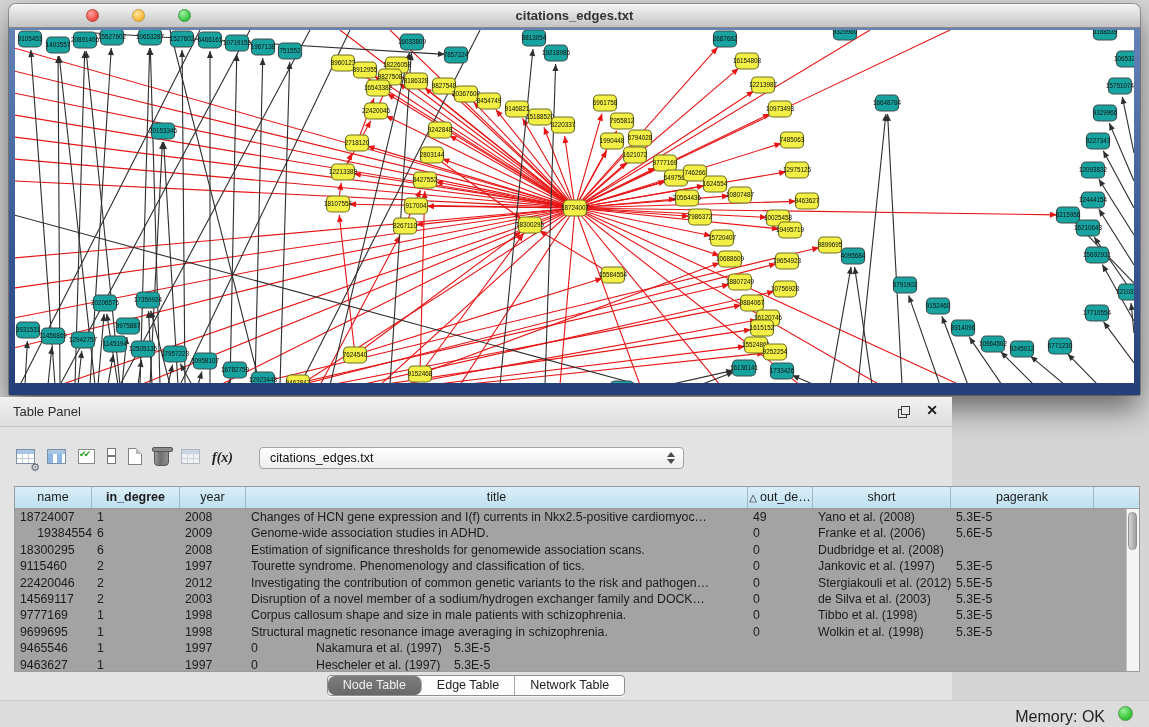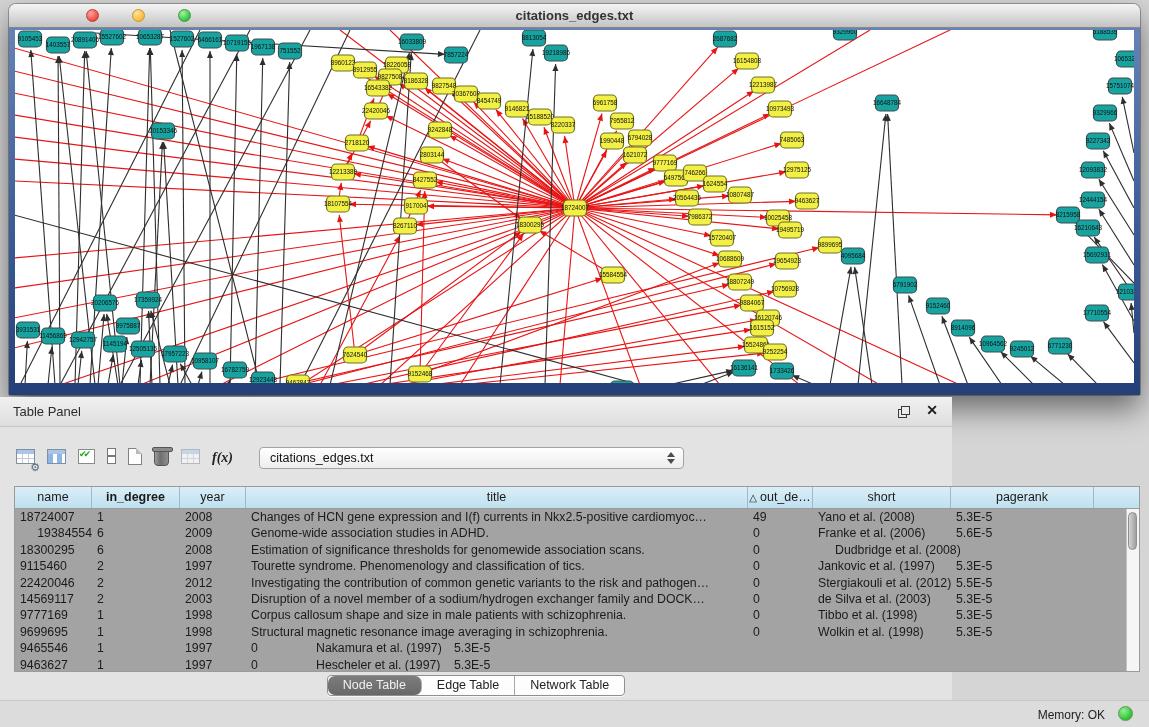--- a/index.html
+++ b/index.html
@@ -71,21 +71,21 @@
   .vthumb { position:absolute; top:3px; left:1px; width:9px; height:38px; border-radius:5px;
       background:linear-gradient(90deg,#d4d4d4,#9f9f9f); border:1px solid #8f8f8f; }
 
   .tabs { position:absolute; left:0; right:0; top:278px; display:flex; justify-content:center; }
   .tabgroup { display:flex; border:1px solid #8f8f8f; border-radius:4px; overflow:hidden; background:#fdfdfd; box-shadow:0 1px 0 rgba(255,255,255,.7); }
   .tab { padding:0 15px; font-size:12.5px; line-height:19px; color:#222; border-right:1px solid #a9a9a9; cursor:default; }
   .tab:last-child { border-right:none; }
   .tab.active { background:linear-gradient(#7d7d7d,#686868); color:#f1f1f1;border-radius:7px; }
 
   .statusbar { position:absolute; left:0; bottom:0; width:100%; height:27px; background:#dcdcdc; border-top:1px solid #c9c9c9; }
-  .mem-label { position:absolute; right:44px; top:7px; font-size:12px; color:#222; }
+  .mem-label { position:absolute; right:44px; top:7px; font-size:16px; color:#222; }
   .mem-dot { position:absolute; right:16px; top:5px; width:15px; height:15px; border-radius:50%;
       background:radial-gradient(circle at 35% 30%, #95f095, #2fc12f 70%, #23a323); border:1px solid #5a995a; }
 </style>
 </head>
 <body>
 
 <div class="screen">
 
   <div class="net-window">
     <div class="titlebar">
@@ -665,21 +665,21 @@
             <div class="td" style="width: 65px;">0</div>
             <div class="td" style="width: 138px;">Franke et al. (2006)</div>
             <div class="td" style="width: 143px;">5.6E-5</div>
           </div>
           <div class="tr">
             <div class="td" style="width: 77px;">18300295</div>
             <div class="td" style="width: 88px;">6</div>
             <div class="td" style="width: 66px;">2008</div>
             <div class="td" style="width: 502px;">Estimation of significance thresholds for genomewide association scans.</div>
             <div class="td" style="width: 65px;">0</div>
-            <div class="td" style="width: 138px; margin-left: 17px;">Dudbridge et al. (2008)</div>
+            <div class="td" style="width: 138px;">Dudbridge et al. (2008)</div>
             <div class="td" style="width: 143px; margin-top: 38px;">5.9E-5</div>
           </div>
           <div class="tr">
             <div class="td" style="width: 77px;">9115460</div>
             <div class="td" style="width: 88px;">2</div>
             <div class="td" style="width: 66px;">1997</div>
             <div class="td" style="width: 502px;">Tourette syndrome. Phenomenology and classification of tics.</div>
             <div class="td" style="width: 65px;">0</div>
             <div class="td" style="width: 138px;">Jankovic et al. (1997)</div>
             <div class="td" style="width: 143px;">5.3E-5</div>

